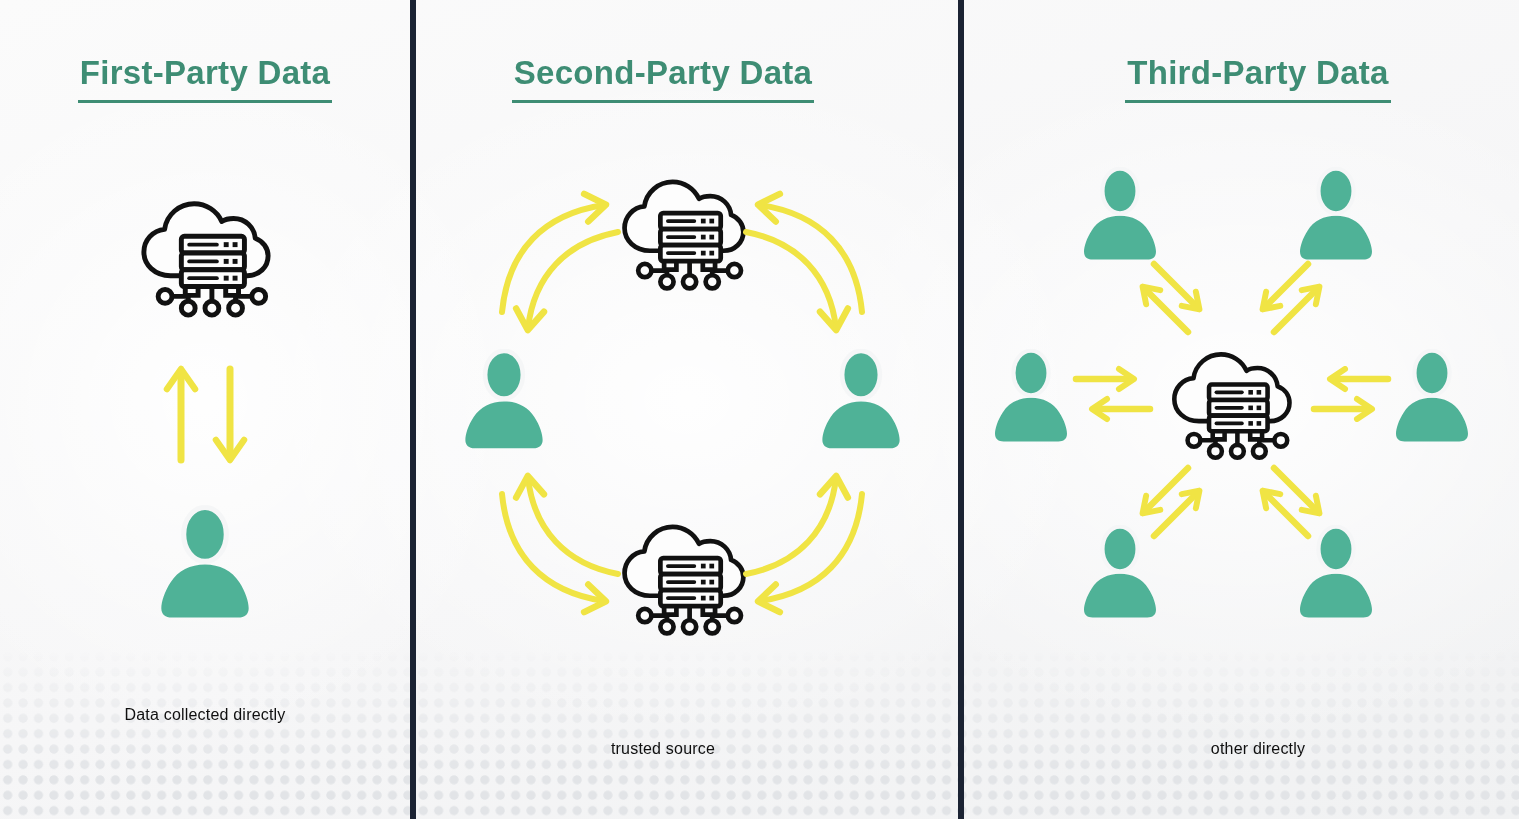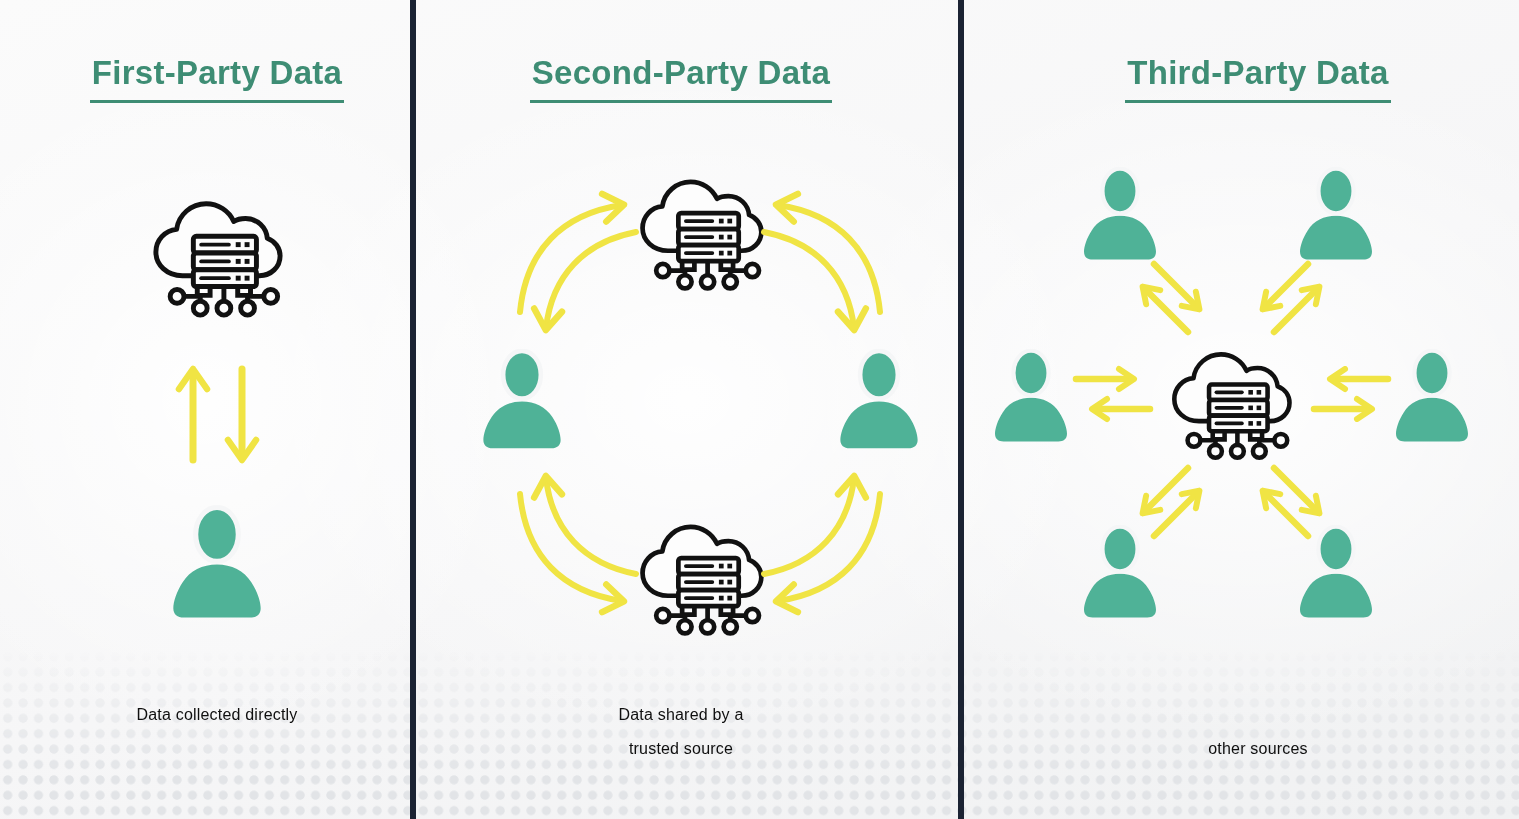--- a/index.html
+++ b/index.html
@@ -13,22 +13,22 @@
       linear-gradient(160deg,#fbfbfb 0%,#f6f6f7 55%,#f0f1f2 100%);
   }
   .dots{
     position:absolute;left:0;right:0;bottom:0;height:170px;z-index:1;pointer-events:none;
     background-image:radial-gradient(circle, var(--dot-gray,#e2e4e7) 4.2px, rgba(226,228,231,0) 4.9px);
     background-size:15.4px 15.4px;
     -webkit-mask-image:linear-gradient(to bottom, rgba(0,0,0,0) 0%, #000 75%);
             mask-image:linear-gradient(to bottom, rgba(0,0,0,0) 0%, #000 75%);
   }
   .panel{position:absolute;top:0;height:100%;z-index:2;}
-  .panel-1{left:12px;width:410px;}
-  .panel-2{left:431px;width:500px;}
+  .panel-1{left:0;width:410px;}
+  .panel-2{left:413px;width:500px;}
   .panel-3{left:964px;width:555px;padding-left:33px;}
   .divider{position:absolute;top:0;height:100%;width:6px;z-index:3;background:var(--divider-navy,#1b2333);}
   .divider-1{left:410px;}
   .divider-2{left:958px;}
   .panel-title{position:absolute;top:54px;left:0;right:0;display:flex;justify-content:center;margin:0;}
   .panel-title span{
     font-size:33px;font-weight:bold;letter-spacing:.3px;
     color:var(--heading-green,#3e8d74);
     border-bottom:3px solid var(--heading-green,#3e8d74);
     padding:0 2px 8px 2px;white-space:nowrap;
@@ -190,21 +190,21 @@
     </div>
 
     <div class="abs arrows arcs flipxy" style="left:299px;top:468px;width:160px;height:140px;">
       <svg viewBox="0 0 160 140">
         <path d="M10,114 C16,52 52,16 112,7" marker-end="url(#ah-big)"></path>
         <path d="M126,34 C74,44 42,78 36,130" marker-end="url(#ah-big)"></path>
       </svg>
     </div>
 
     <p class="caption">
-      <span>Data shared by a</span><br>
+      <br>
       <span>trusted source</span>
     </p>
   </section>
 
   <div class="divider divider-2"></div>
 
   <section class="panel panel-3">
     <h1 class="panel-title">
       <span>Third-Party Data</span>
     </h1>
@@ -279,17 +279,17 @@
     </div>
     <div class="abs arrows thin flipx" style="left:346px;top:369px;width:82px;height:48px;">
       <svg viewBox="0 0 82 48">
         <line x1="4" y1="10" x2="60" y2="10" marker-end="url(#ah)"></line>
         <line x1="78" y1="40" x2="22" y2="40" marker-end="url(#ah)"></line>
       </svg>
     </div>
 
     <p class="caption">
       <br>
-      <span>other sources</span>
+      <span>other directly</span>
     </p>
   </section>
 
 </div>
 
 </body></html>

